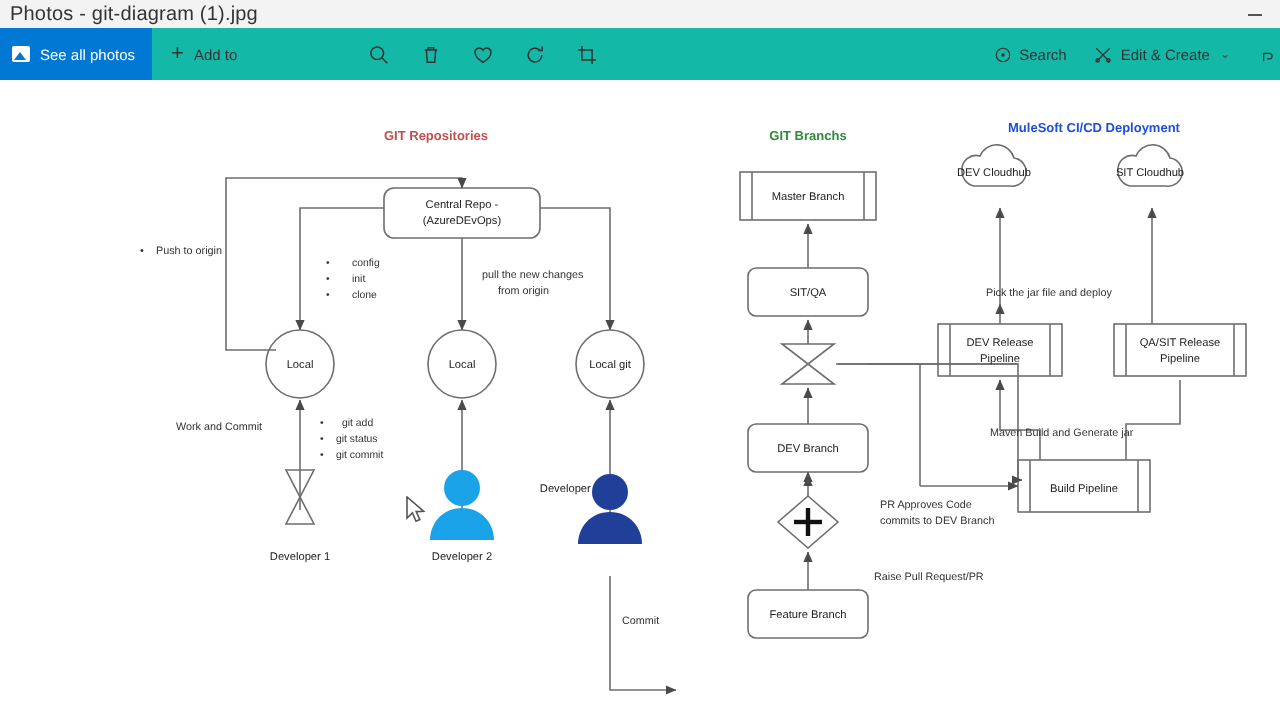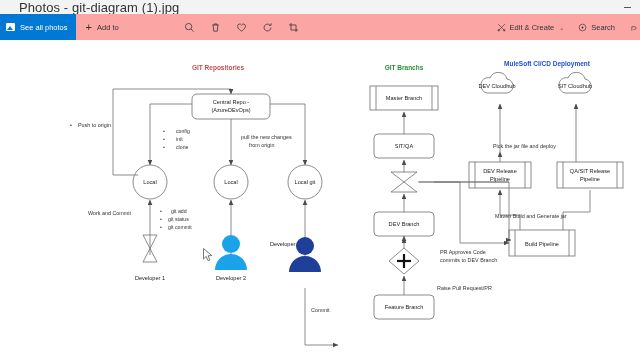--- a/index.html
+++ b/index.html
@@ -9,33 +9,33 @@
     background:#ffffff;
   }
   .app{width:640px;height:360px;position:relative;background:#f3f3f3;}
 
   
   .titlebar{
     height:14px;background:#f3f3f3;display:flex;align-items:center;
     position:relative;border-bottom:0;
   }
   .titlebar .title{
-    font-size:13px;color:#333;padding-left:19px;letter-spacing:0.1px;
+    font-size:10px;color:#333;padding-left:5px;letter-spacing:0.1px;
     white-space:nowrap;
   }
   .wincontrols{position:absolute;right:0;top:0;height:14px;display:flex;}
   .wincontrols .wbtn{
     width:26px;height:14px;display:flex;align-items:center;justify-content:center;
     font-size:8px;color:#444;
   }
   .wbtn .minbar{display:block;width:7px;height:1px;background:#555;}
 
   
   .cmdbar{
-    height:26px;background:#fca5a5;display:flex;align-items:center;
+    height:26px;background:#14b8a6;display:flex;align-items:center;
     position:relative;border-bottom:1px solid #ececec;
   }
   .seeall{
     background:#0078d4;color:#fff;height:26px;display:flex;align-items:center;
     padding:0 8px 0 6px;gap:5px;font-size:7.5px;white-space:nowrap;
   }
   .seeall .photoicon{
     width:9px;height:8px;background:#fff;border-radius:1px;position:relative;
     display:inline-block;overflow:hidden;
   }
@@ -133,33 +133,33 @@
       <div class="iconbtn" title="Crop">
         <svg width="11" height="11" viewBox="0 0 16 16" fill="none" stroke="#333" stroke-width="1.1">
           <path d="M4.3 1.5v10.2h10.2M1.5 4.3h10.2v10.2"></path>
         </svg>
       </div>
     </div>
 
     <div class="cmd-right">
       <div class="txtbtn">
         <svg width="9" height="9" viewBox="0 0 16 16" fill="none" stroke="#333" stroke-width="1.1">
+          <circle cx="8" cy="8" r="6"></circle>
+            <circle cx="8" cy="8" r="1.6" fill="#333" stroke="none"></circle>
+        </svg>
+        <span>Search</span>
+      </div>
+      <div class="txtbtn">
+        <svg width="9" height="9" viewBox="0 0 16 16" fill="none" stroke="#333" stroke-width="1.1">
           <path d="M2 2l12 12M14 2L2 14"></path>
             <circle cx="3.2" cy="12.8" r="1.5"></circle>
             <circle cx="12.8" cy="12.8" r="1.5"></circle>
         </svg>
         <span>Edit &amp; Create</span>
         <span class="chev">⌄</span>
-      </div>
-      <div class="txtbtn">
-        <svg width="9" height="9" viewBox="0 0 16 16" fill="none" stroke="#333" stroke-width="1.1">
-          <circle cx="8" cy="8" r="6"></circle>
-            <circle cx="8" cy="8" r="1.6" fill="#333" stroke="none"></circle>
-        </svg>
-        <span>Search</span>
       </div>
       <div class="txtbtn" style="padding-right:2px;">
         <svg width="9" height="9" viewBox="0 0 16 16" fill="none" stroke="#333" stroke-width="1.1">
           <path d="M5 13.5V6.5"></path>
             <path d="M5 6.5h5a2.5 2.5 0 0 1 0 5H8"></path>
         </svg>
       </div>
     </div>
   </div>
 

